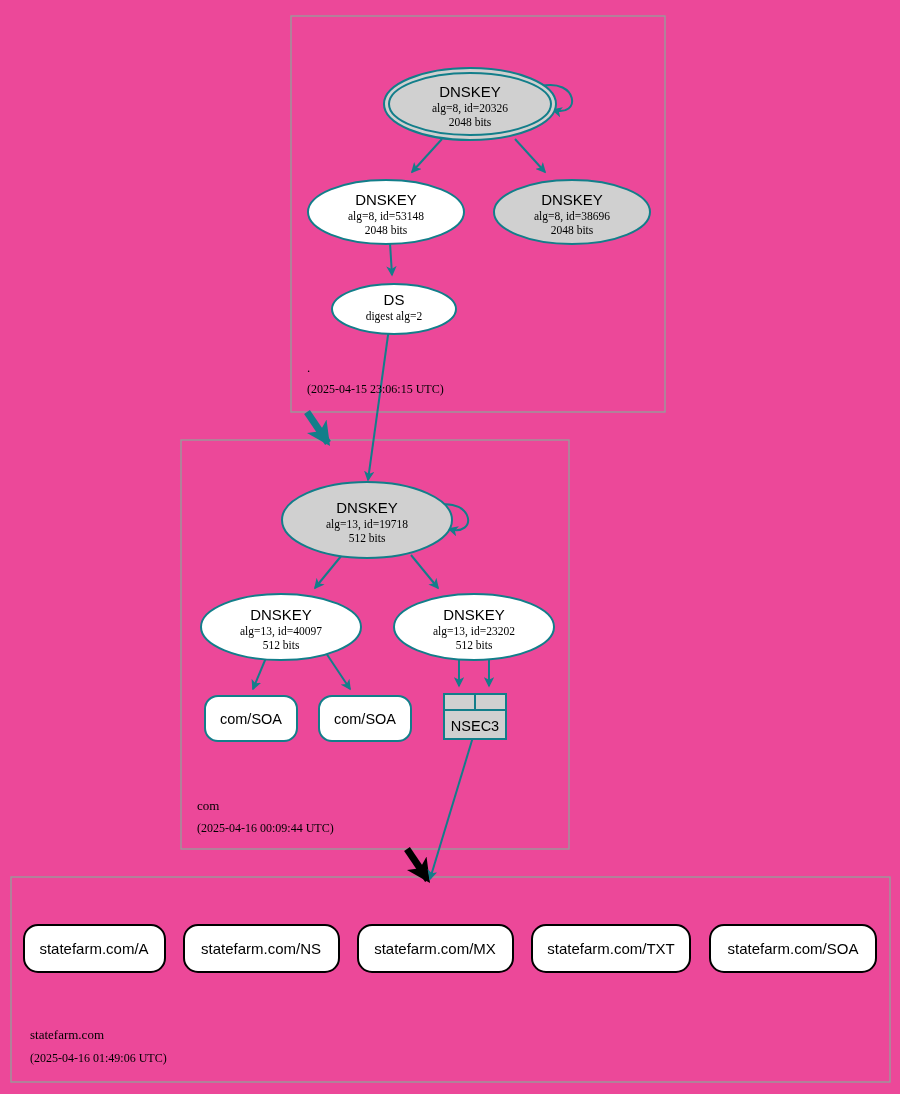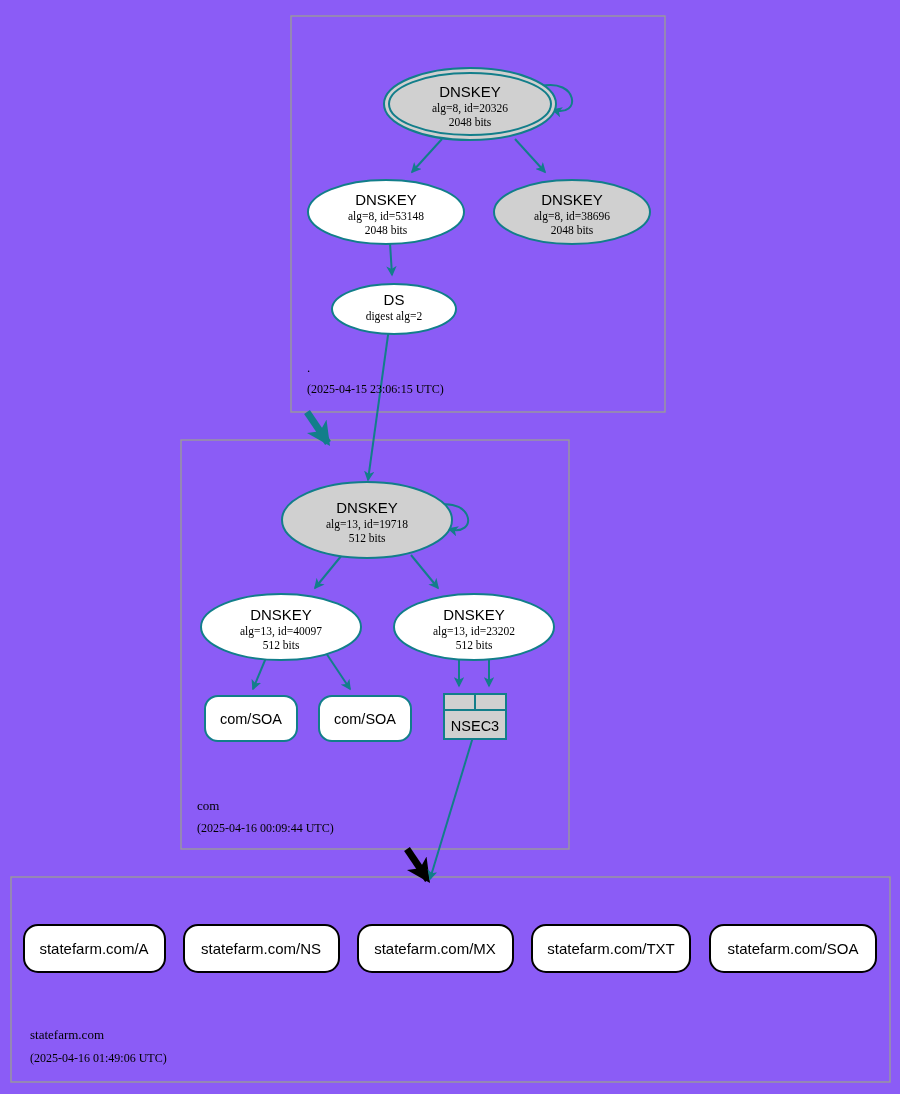--- a/index.html
+++ b/index.html
@@ -7,21 +7,21 @@
     padding: 0;
     background: #ffffff;
   }
   body {
     font-family: "Liberation Sans", sans-serif;
   }
   #canvas {
     position: relative;
     width: 900px;
     height: 1094px;
-    background: #8b5cf6;
+    background: #ec4899;
     overflow: hidden;
   }
   svg.layer {
     position: absolute;
     left: 0;
     top: 0;
     width: 900px;
     height: 1094px;
   }
   .zone-box {

